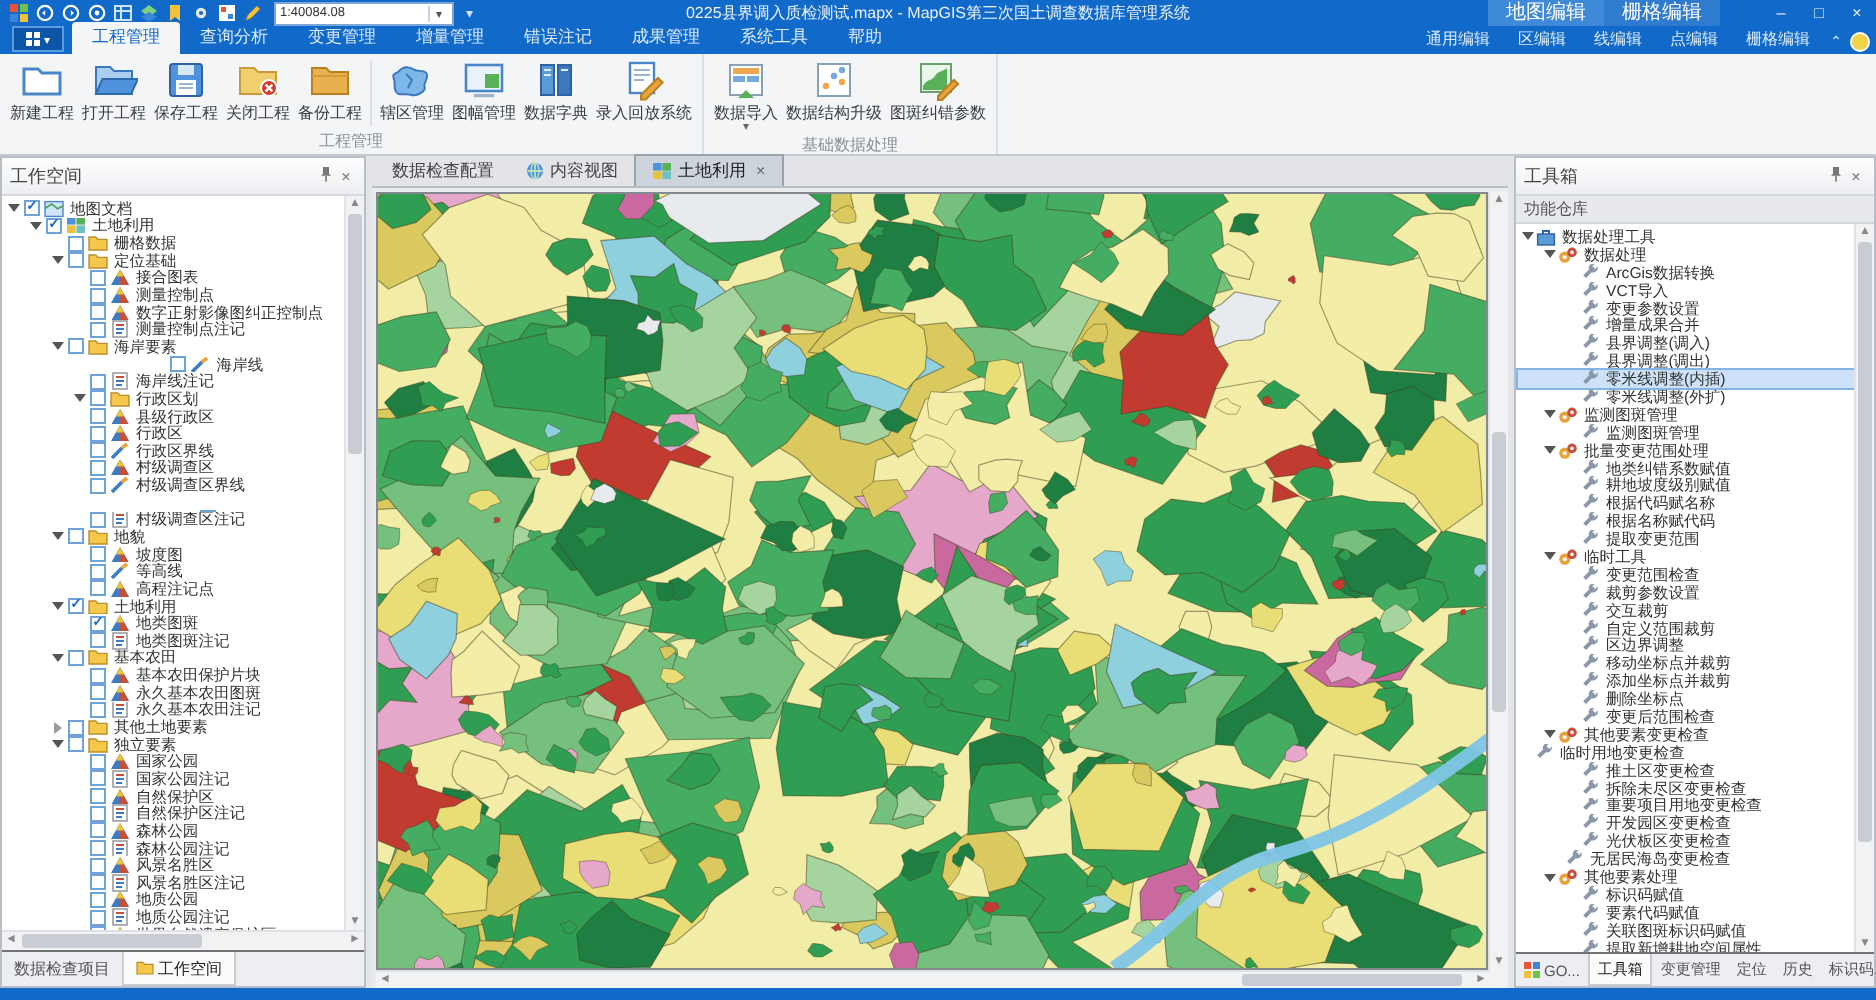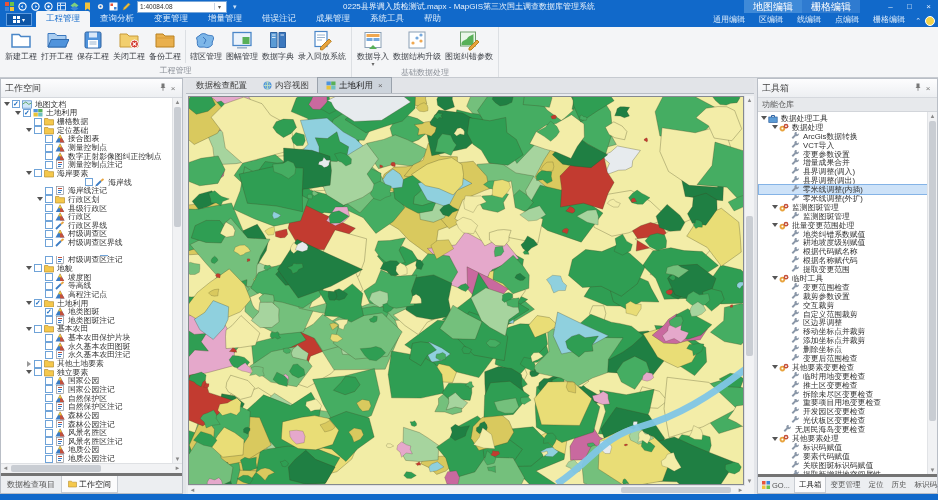--- a/index.html
+++ b/index.html
@@ -66,21 +66,21 @@
   .cbx{width:8px;height:8px;box-sizing:border-box;border:1px solid #6fa3d8;background:#fff;flex:none;
        font-size:7px;line-height:6px;color:#1f6ec0;text-align:center;margin:0 2px 0 1px;font-weight:bold;}
   .tico{width:11px;flex:none;display:inline-flex;align-items:center;margin-right:2px;}
   .tlbl{overflow:hidden;text-overflow:ellipsis;}
   .vscroll{position:absolute;right:0;top:0;bottom:0;width:9px;background:#f1f2f4;border-left:1px solid #e1e3e6;}
   .vthumb{position:absolute;left:1px;right:1px;background:#c9cdd3;border-radius:2px;}
   .varr{position:absolute;left:0;width:9px;height:8px;color:#888;font-size:6px;text-align:center;line-height:8px;}
   .hscroll{height:9px;flex:none;background:#f1f2f4;border-top:1px solid #dfe1e4;position:relative;}
   .hthumb{position:absolute;top:1px;bottom:1px;background:#c9cdd3;border-radius:2px;}
   .harr{position:absolute;top:0;width:9px;height:9px;color:#888;font-size:6px;text-align:center;line-height:9px;}
-  .ptabs{height:17px;flex:none;display:flex;background:#eceef1;border-top:3px solid #737373;align-items:stretch;}
+  .ptabs{height:17px;flex:none;display:flex;background:#eceef1;border-top:1px solid #737373;align-items:stretch;}
   .rptabs{height:16px;}
   .ptab{display:flex;align-items:center;gap:2px;padding:0 6px;font-size:8px;color:#555;white-space:nowrap;}
   .rptabs .ptab{padding:0 4px;font-size:7.5px;}
   .ptab.active{background:#fbfbfc;border:1px solid #c8ccd2;border-top:none;color:#222;}
   .pti{display:inline-flex;}
   .split{width:3px;background:#e3e5e9;}
   
   .center{flex:1;display:flex;flex-direction:column;background:#e9ebee;min-width:0;}
   .dtabs{height:15px;flex:none;display:flex;align-items:flex-end;background:#e2e4e8;border-bottom:1px solid #b9bec5;padding-left:2px;}
   .dtab{display:flex;align-items:center;gap:3px;font-size:8.5px;color:#444;padding:1.5px 8px;white-space:nowrap;}
@@ -1630,21 +1630,21 @@
           <span class="tico">
             <svg width="10" height="9">
               <circle cx="3.4" cy="5.6" r="2.8" fill="#e8a33d"></circle>
               <circle cx="3.4" cy="5.6" r="1" fill="#fff"></circle>
               <circle cx="7" cy="3.2" r="2.4" fill="#c4503b"></circle>
               <circle cx="7" cy="3.2" r="0.9" fill="#fff"></circle>
             </svg>
           </span>
           <span class="tlbl">其他要素变更检查</span>
         </div>
-        <div class="trow" style="padding-left: 23px;">
+        <div class="trow" style="">
           <span class="exp none"></span>
           <span class="tico">
             <svg width="10" height="9">
               <path d="M8.8 1.2a2.3 2.3 0 0 1-2.9 2.9L3 7 1.6 5.6l2.9-2.9a2.3 2.3 0 0 1 2.9-2.9L6.2 1l1.5 1.5z" fill="#8a97a8"></path>
             </svg>
           </span>
           <span class="tlbl">临时用地变更检查</span>
         </div>
         <div class="trow" style="padding-left: 23px;">
           <span class="exp none"></span>

